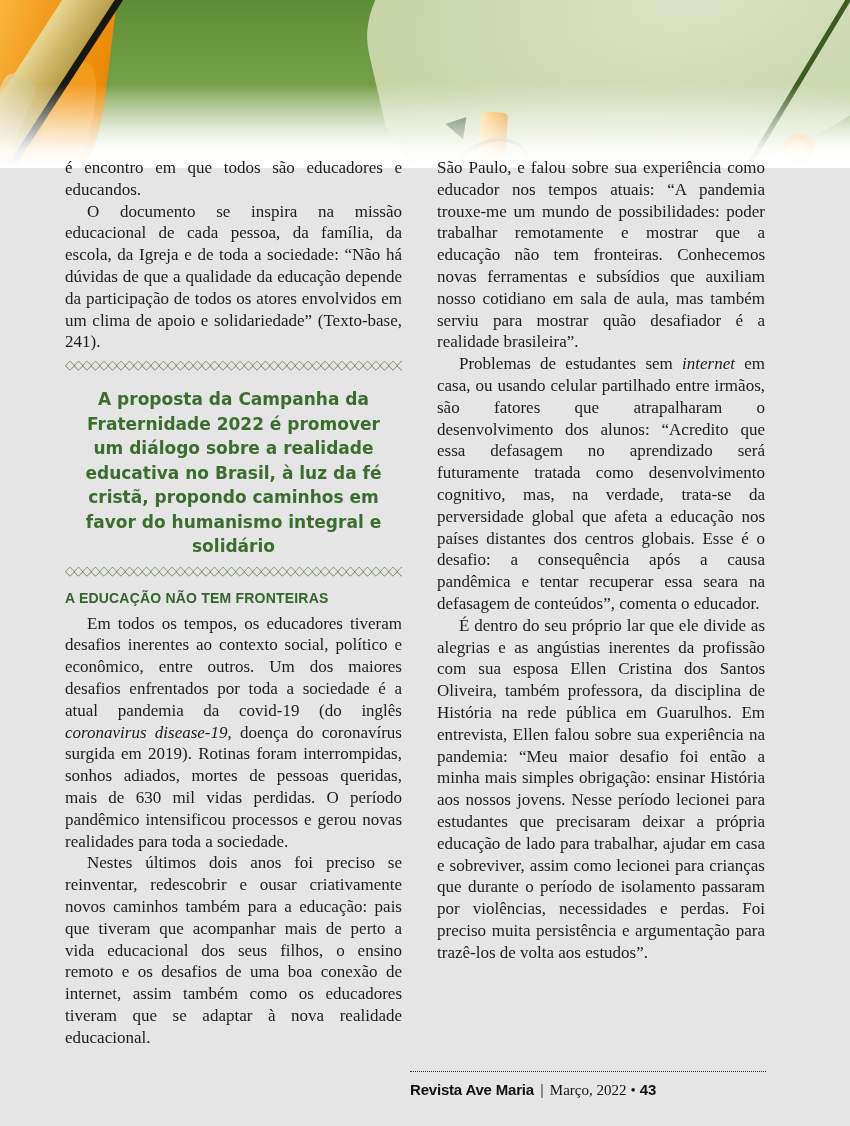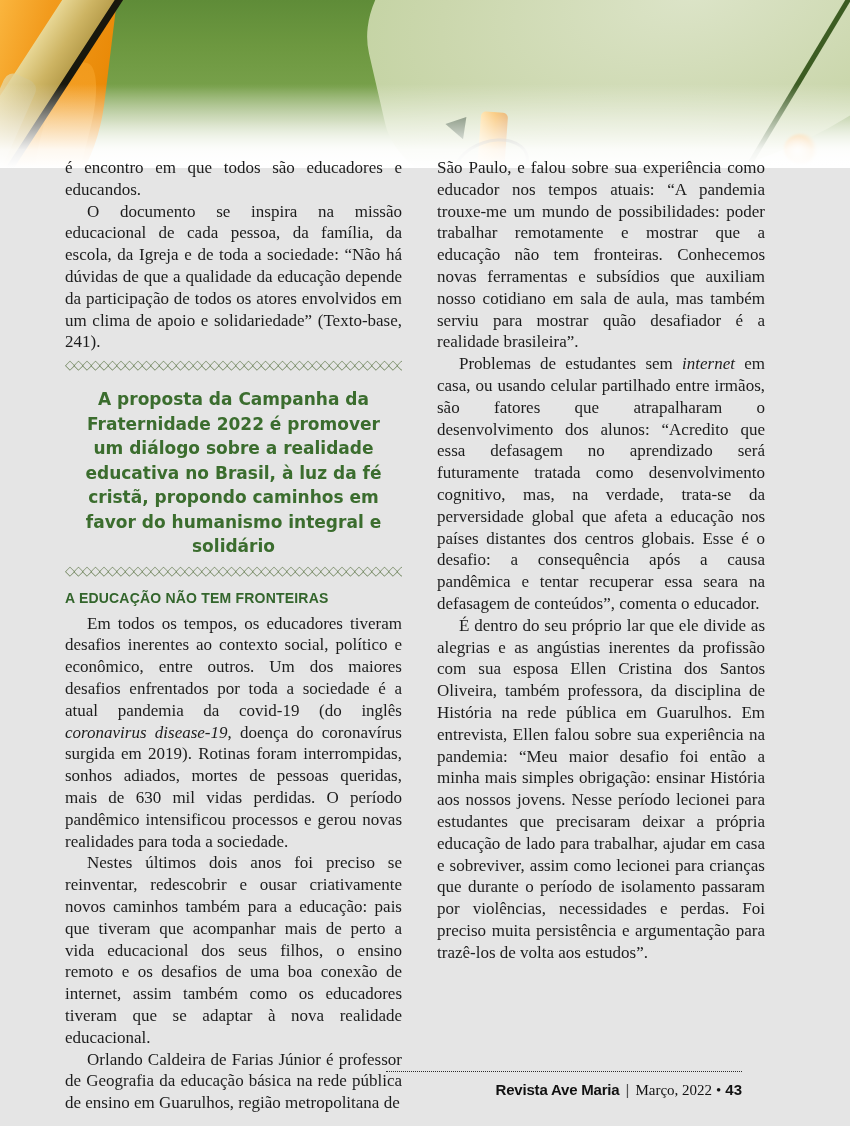--- a/index.html
+++ b/index.html
@@ -62,21 +62,21 @@
   .separator{margin:6px 0 0;height:12px;line-height:11px;font-size:13px;letter-spacing:-1.5px;
     color:var(--diamond-green);white-space:nowrap;overflow:hidden;
     font-family:"DejaVu Sans",sans-serif;}
   .pullquote{margin:16px auto 6px;padding:0 5px;max-width:327px;text-align:center;
     font-family:"DejaVu Sans","Liberation Sans",sans-serif;font-weight:bold;
     font-size:17px;line-height:24.5px;color:var(--accent-green);}
   .section-heading{margin:10px 0 4px;font-family:"Liberation Sans",sans-serif;font-weight:bold;
     font-size:14px;line-height:22px;color:var(--heading-green);letter-spacing:.2px;}
 
   
-  .footer{position:absolute;left:386px;top:1071px;width:356px;text-align:right;}
+  .footer{position:absolute;left:410px;top:1071px;width:356px;text-align:left;}
   .footer-rule{border-top:1.5px dotted #2b2b2b;width:100%;height:0;}
   .footer-text{padding-top:9px;font-size:15px;color:#111;white-space:nowrap;}
   .footer-text .mag{font-family:"Liberation Sans",sans-serif;font-weight:bold;letter-spacing:-.2px;}
   .footer-text .pipe{color:#555;font-family:"Liberation Sans",sans-serif;margin:0 6px;font-weight:normal;}
   .footer-text .issue{font-family:"Liberation Serif",serif;}
   .footer-text .bullet{margin:0 4px;}
   .footer-text .pageno{font-family:"Liberation Sans",sans-serif;font-weight:bold;}
 </style>
 </head>
 <body>
@@ -104,21 +104,20 @@
           <p class="body"><span>é encontro em que todos são educadores e educandos.</span></p>
           <p class="body indent"><span>O documento se inspira na missão educacional de cada pessoa, da família, da escola, da Igreja e de toda a sociedade: “Não há dúvidas de que a qualidade da educação depende da participação de todos os atores envolvidos em um clima de apoio e solidariedade” (Texto-base, 241).</span></p>
         </div>
       <div class="separator">◇◇◇◇◇◇◇◇◇◇◇◇◇◇◇◇◇◇◇◇◇◇◇◇◇◇◇◇◇◇◇◇◇◇◇◇◇◇◇◇◇◇◇◇</div>
       <div class="pullquote">A proposta da Campanha da Fraternidade 2022 é promover um diálogo sobre a realidade educativa no Brasil, à luz da fé cristã, propondo caminhos em favor do humanismo integral e solidário</div>
       <div class="separator">◇◇◇◇◇◇◇◇◇◇◇◇◇◇◇◇◇◇◇◇◇◇◇◇◇◇◇◇◇◇◇◇◇◇◇◇◇◇◇◇◇◇◇◇</div>
       <h2 class="section-heading">A EDUCAÇÃO NÃO TEM FRONTEIRAS</h2>
       <div id="left-bottom">
           <p class="body indent"><span>Em todos os tempos, os educadores tiveram desafios inerentes ao contexto social, político e econômico, entre outros. Um dos maiores desafios enfrentados por toda a sociedade é a atual pandemia da covid-19 (do inglês </span><em>coronavirus disease-19</em><span>, doença do coronavírus surgida em 2019). Rotinas foram interrompidas, sonhos adiados, mortes de pessoas queridas, mais de 630 mil vidas perdidas. O período pandêmico intensificou processos e gerou novas realidades para toda a sociedade.</span></p>
           <p class="body indent"><span>Nestes últimos dois anos foi preciso se reinventar, redescobrir e ousar criativamente novos caminhos também para a educação: pais que tiveram que acompanhar mais de perto a vida educacional dos seus filhos, o ensino remoto e os desafios de uma boa conexão de internet, assim também como os educadores tiveram que se adaptar à nova realidade educacional.</span></p>
-          <p class="body indent"><span>Orlando Caldeira de Farias Júnior é professor de Geografia da educação básica na rede pública de ensino em Guarulhos, região metropolitana de</span></p>
         </div>
     </div>
     <div class="col col-right">
       <div id="right-paras">
           <p class="body"><span>São Paulo, e falou sobre sua experiência como educador nos tempos atuais: “A pandemia trouxe-me um mundo de possibilidades: poder trabalhar remotamente e mostrar que a educação não tem fronteiras. Conhecemos novas ferramentas e subsídios que auxiliam nosso cotidiano em sala de aula, mas também serviu para mostrar quão desafiador é a realidade brasileira”.</span></p>
           <p class="body indent"><span>Problemas de estudantes sem </span><em>internet</em><span> em casa, ou usando celular partilhado entre irmãos, são fatores que atrapalharam o desenvolvimento dos alunos: “Acredito que essa defasagem no aprendizado será futuramente tratada como desenvolvimento cognitivo, mas, na verdade, trata-se da perversidade global que afeta a educação nos países distantes dos centros globais. Esse é o desafio: a consequência após a causa pandêmica e tentar recuperar essa seara na defasagem de conteúdos”, comenta o educador.</span></p>
           <p class="body indent"><span>É dentro do seu próprio lar que ele divide as alegrias e as angústias inerentes da profissão com sua esposa Ellen Cristina dos Santos Oliveira, também professora, da disciplina de História na rede pública em Guarulhos. Em entrevista, Ellen falou sobre sua experiência na pandemia: “Meu maior desafio foi então a minha mais simples obrigação: ensinar História aos nossos jovens. Nesse período lecionei para estudantes que precisaram deixar a própria educação de lado para trabalhar, ajudar em casa e sobreviver, assim como lecionei para crianças que durante o período de isolamento passaram por violências, necessidades e perdas. Foi preciso muita persistência e argumentação para trazê-los de volta aos estudos”.</span></p>
         </div>
     </div>
   </div>

